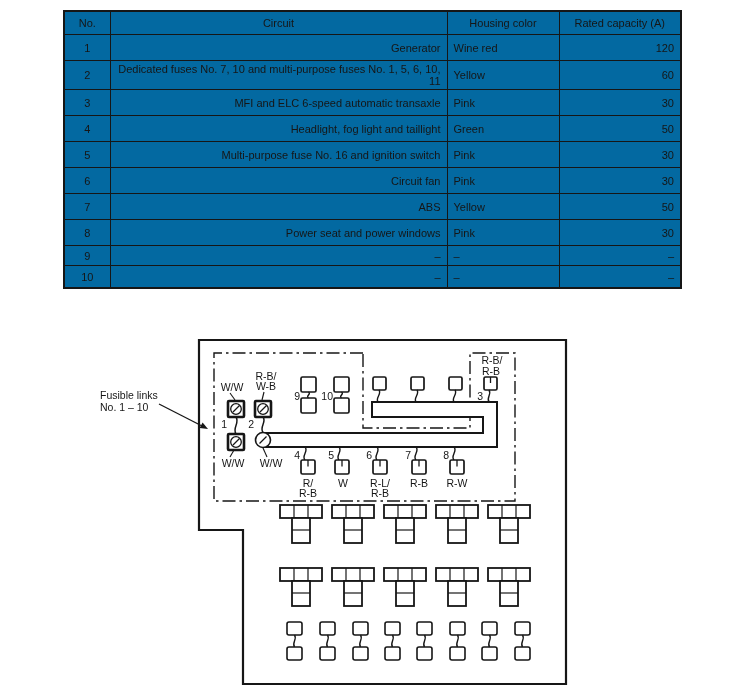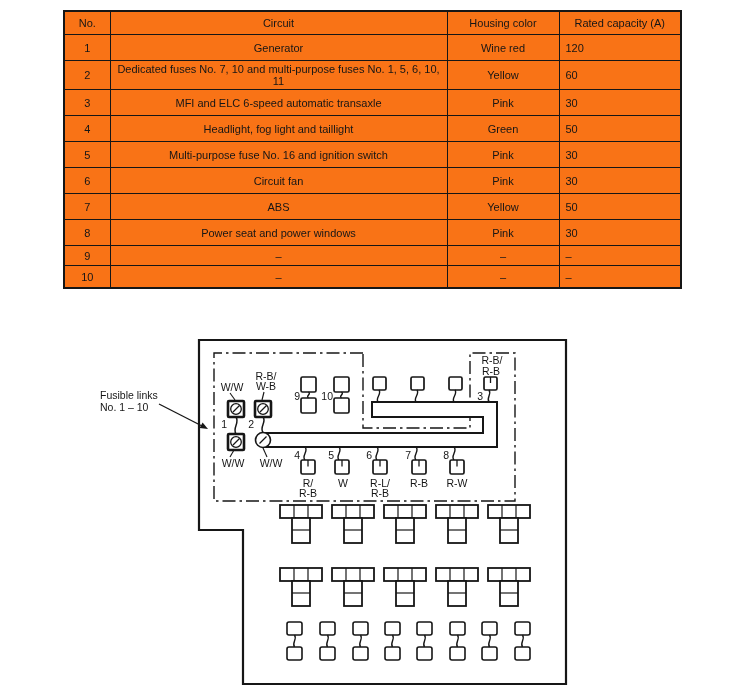--- a/index.html
+++ b/index.html
@@ -2,28 +2,28 @@
 <html><head>
 <meta charset="utf-8">
 <style>
   html,body{margin:0;padding:0;background:#e8e8e8;}
   .page{position:relative;width:755px;height:695px;background:#ffffff;overflow:hidden;
         font-family:"Liberation Sans",sans-serif;color:#161616;}
   
   .spec-table{position:absolute;left:63px;top:10px;width:617px;border-collapse:collapse;
               table-layout:fixed;font-size:11px;color:#161616;}
   .spec-table th,.spec-table td{border:1px solid #161616;vertical-align:middle;
-              padding:2px 6px;background:#f97316;}
+              padding:2px 6px;background:#0369a1;}
   .spec-table{border:2px solid #161616;}
   .spec-table th{height:18px;font-weight:normal;text-align:center;}
   .spec-table td{height:21px;}
   .col-no{width:46px;text-align:center;}
-  .col-circuit{width:337px;text-align:center;padding-left:8px;}
-  .col-housing{width:112px;text-align:center;}
-  .col-capacity{width:122px;text-align:left;}
+  .col-circuit{width:337px;text-align:right;padding-left:8px;}
+  .col-housing{width:112px;text-align:left;}
+  .col-capacity{width:122px;text-align:right;}
   .spec-table tbody tr:nth-child(9) td{height:15px;}
   .spec-table tbody tr:nth-child(10) td{height:17px;}
   
   .diagram-svg{position:absolute;left:0;top:0;}
   .diagram-svg text{font-family:"Liberation Sans",sans-serif;font-size:10.5px;fill:#161616;}
   .ln{stroke:#161616;fill:none;}
   .whitebox{fill:#ffffff;stroke:#161616;}
 </style>
 </head>
 <body>

